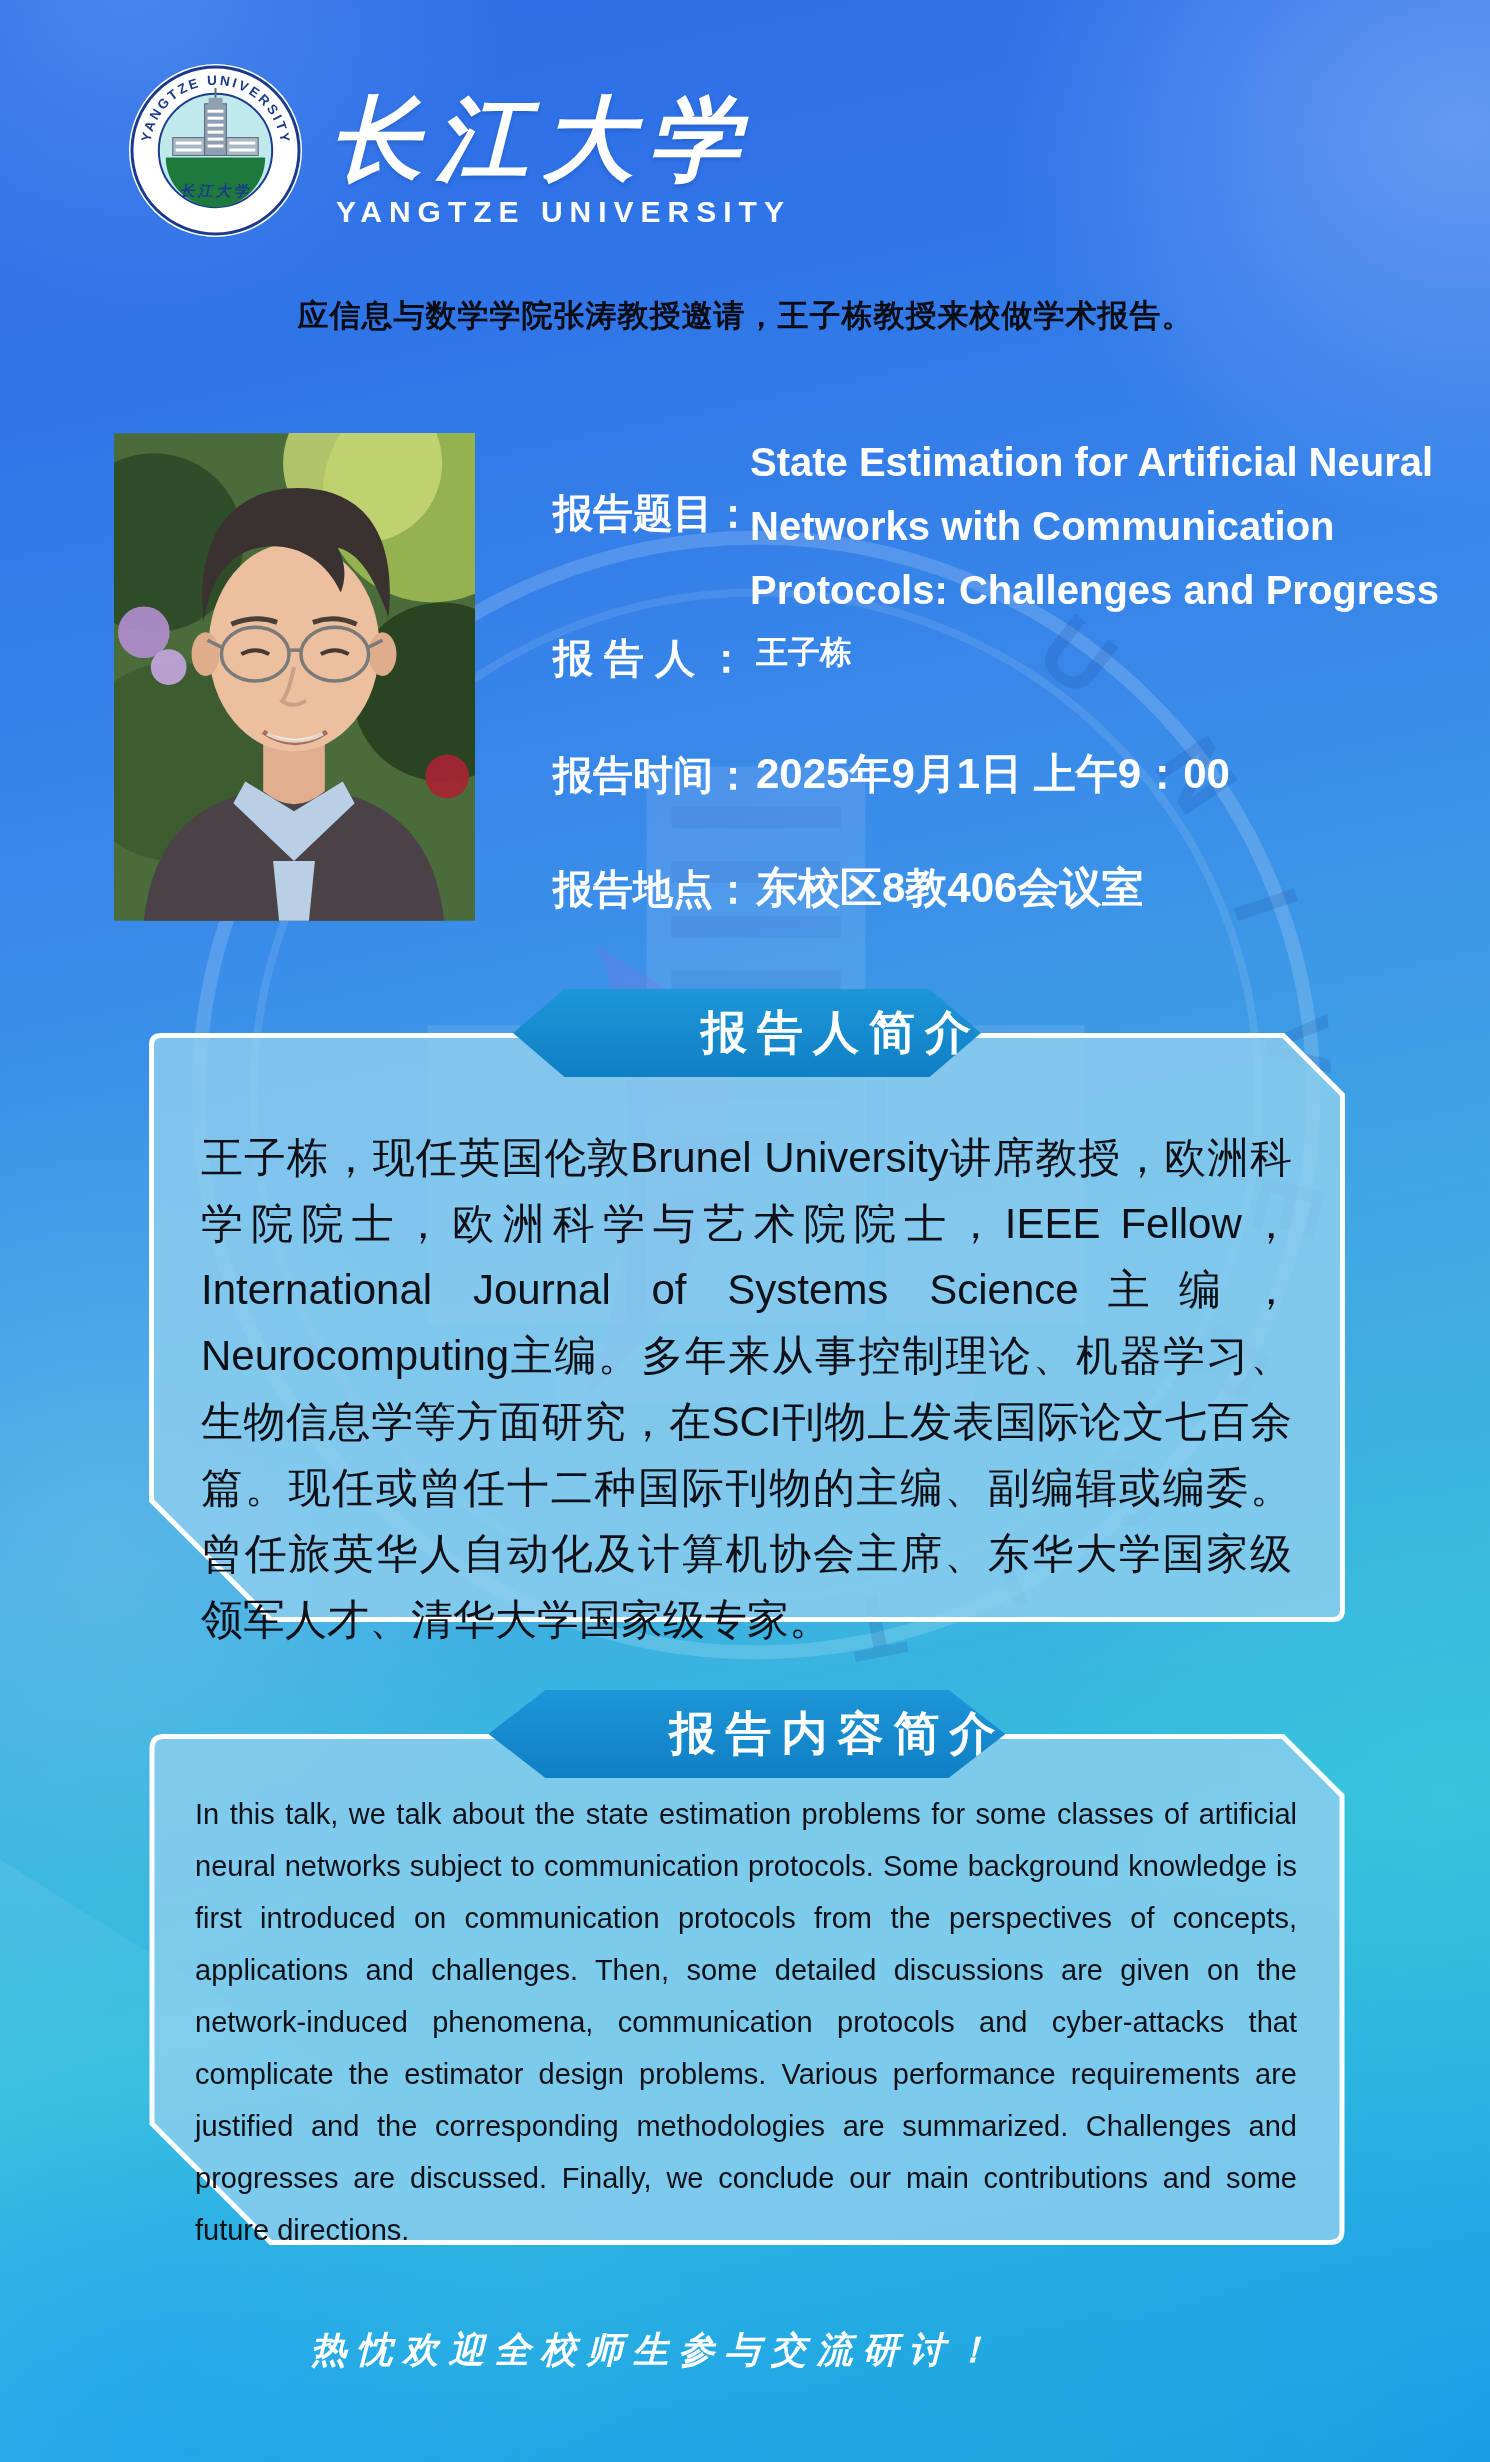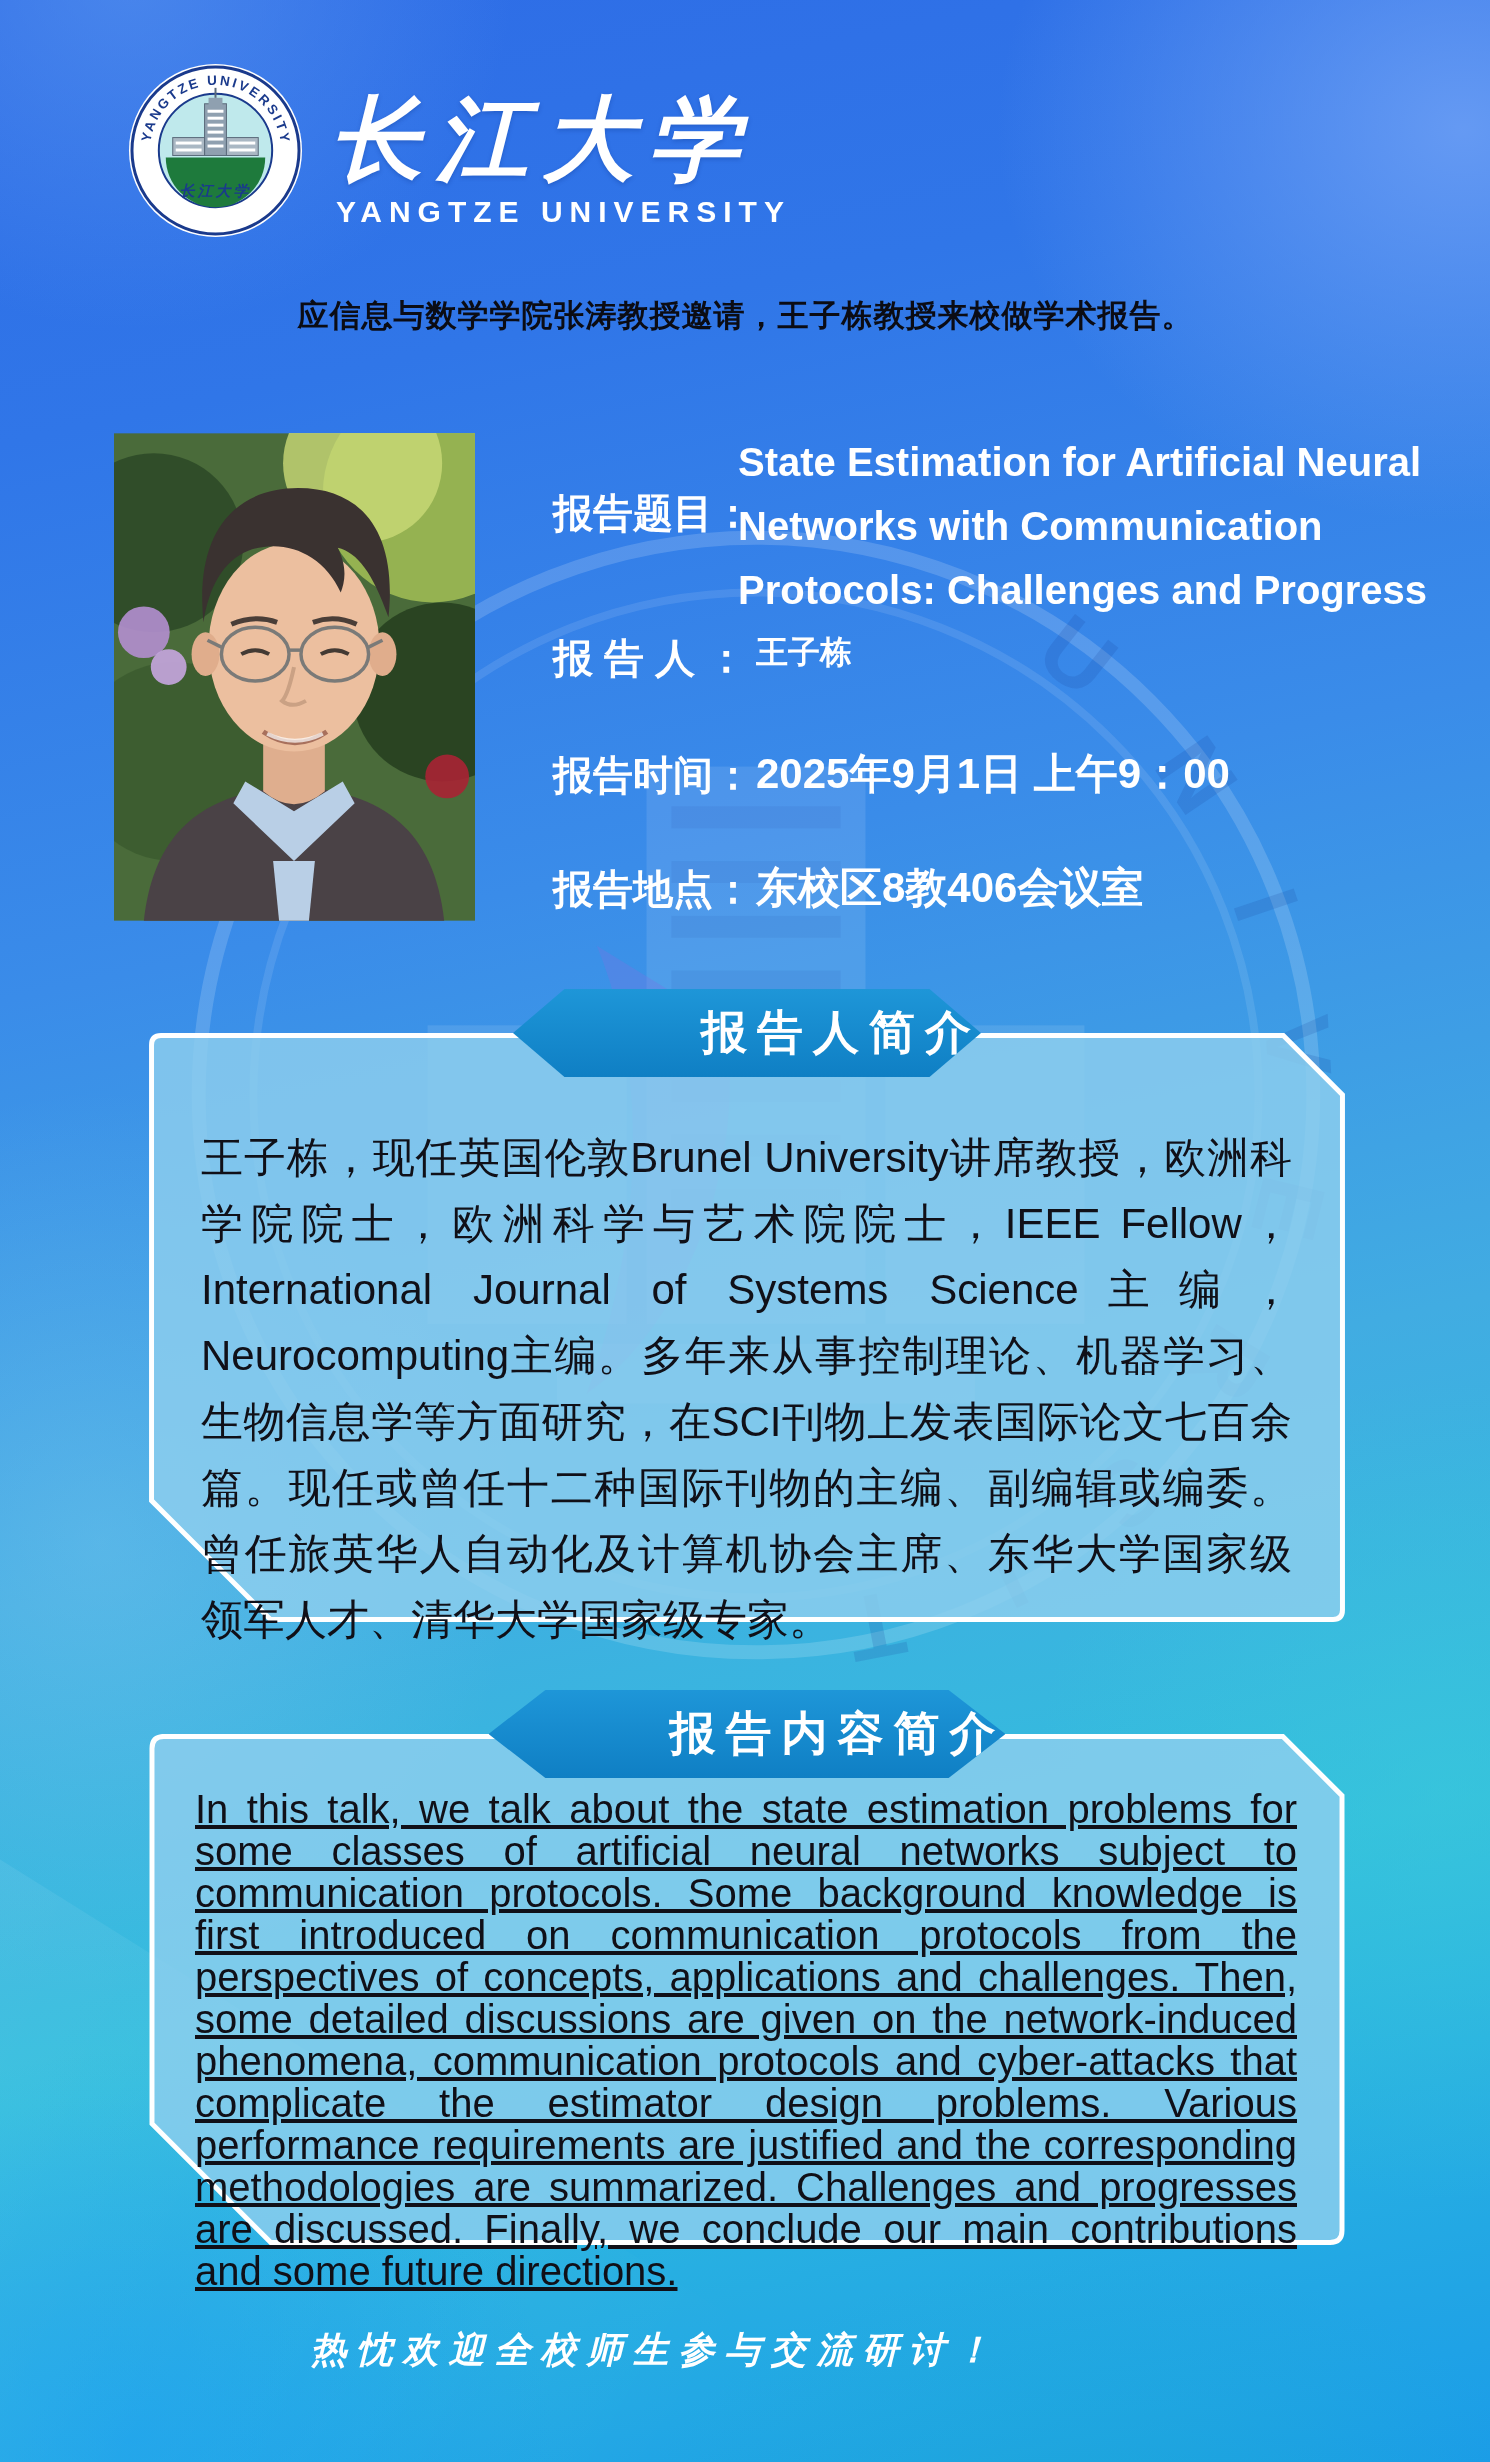--- a/index.html
+++ b/index.html
@@ -34,31 +34,31 @@
   #uni-en{position:absolute;left:336px;top:195px;color:#fff;font-weight:bold;
     font-size:30px;letter-spacing:7px;}
   
   #headline{position:absolute;left:0;top:295px;width:1491px;text-align:center;
     color:#0b0c14;font-weight:bold;font-size:31px;letter-spacing:1px;}
   
   #photo{position:absolute;left:114px;top:433px;width:361px;height:488px;}
   
   .dlabel{position:absolute;color:#fff;font-weight:bold;font-size:40px;white-space:nowrap;}
   .dvalue{position:absolute;color:#fff;font-weight:bold;font-size:40px;white-space:nowrap;}
-  #title-value{width:697px;white-space:normal;line-height:64px;font-size:40px;}
+  #title-value{width:697px;white-space:normal;line-height:64px;font-size:40px;margin-left:12px;}
   
   .section{position:absolute;left:149px;width:1196px;}
   .banner{position:absolute;left:50%;transform:translate(-50%,-50%);height:88px;
     background:linear-gradient(180deg,#1e96d8,#0f7fc4);
     clip-path:polygon(0 50%,11% 0,89% 0,100% 50%,89% 100%,11% 100%);
     display:flex;align-items:center;justify-content:flex-end;z-index:3;}
   .banner span{color:#fff;font-weight:bold;font-size:46px;letter-spacing:10px;}
   .boxtext{position:absolute;color:#101018;text-align:justify;}
   #bio-text{left:52px;top:92px;width:1091px;font-size:42px;line-height:66px;}
-  #abstract-text{left:46px;top:54px;width:1102px;font-size:40px;line-height:42px;text-decoration:underline;}
+  #abstract-text{left:46px;top:54px;width:1102px;font-size:29px;line-height:52px;}
   
   #welcome{position:absolute;left:0;top:2326px;width:1311px;text-align:center;color:#fff;
     font-family:"DejaVu Serif",serif;font-style:italic;font-weight:bold;
     font-size:36px;letter-spacing:10px;}
 </style>
 </head>
 <body>
 
 <div id="poster">
 

